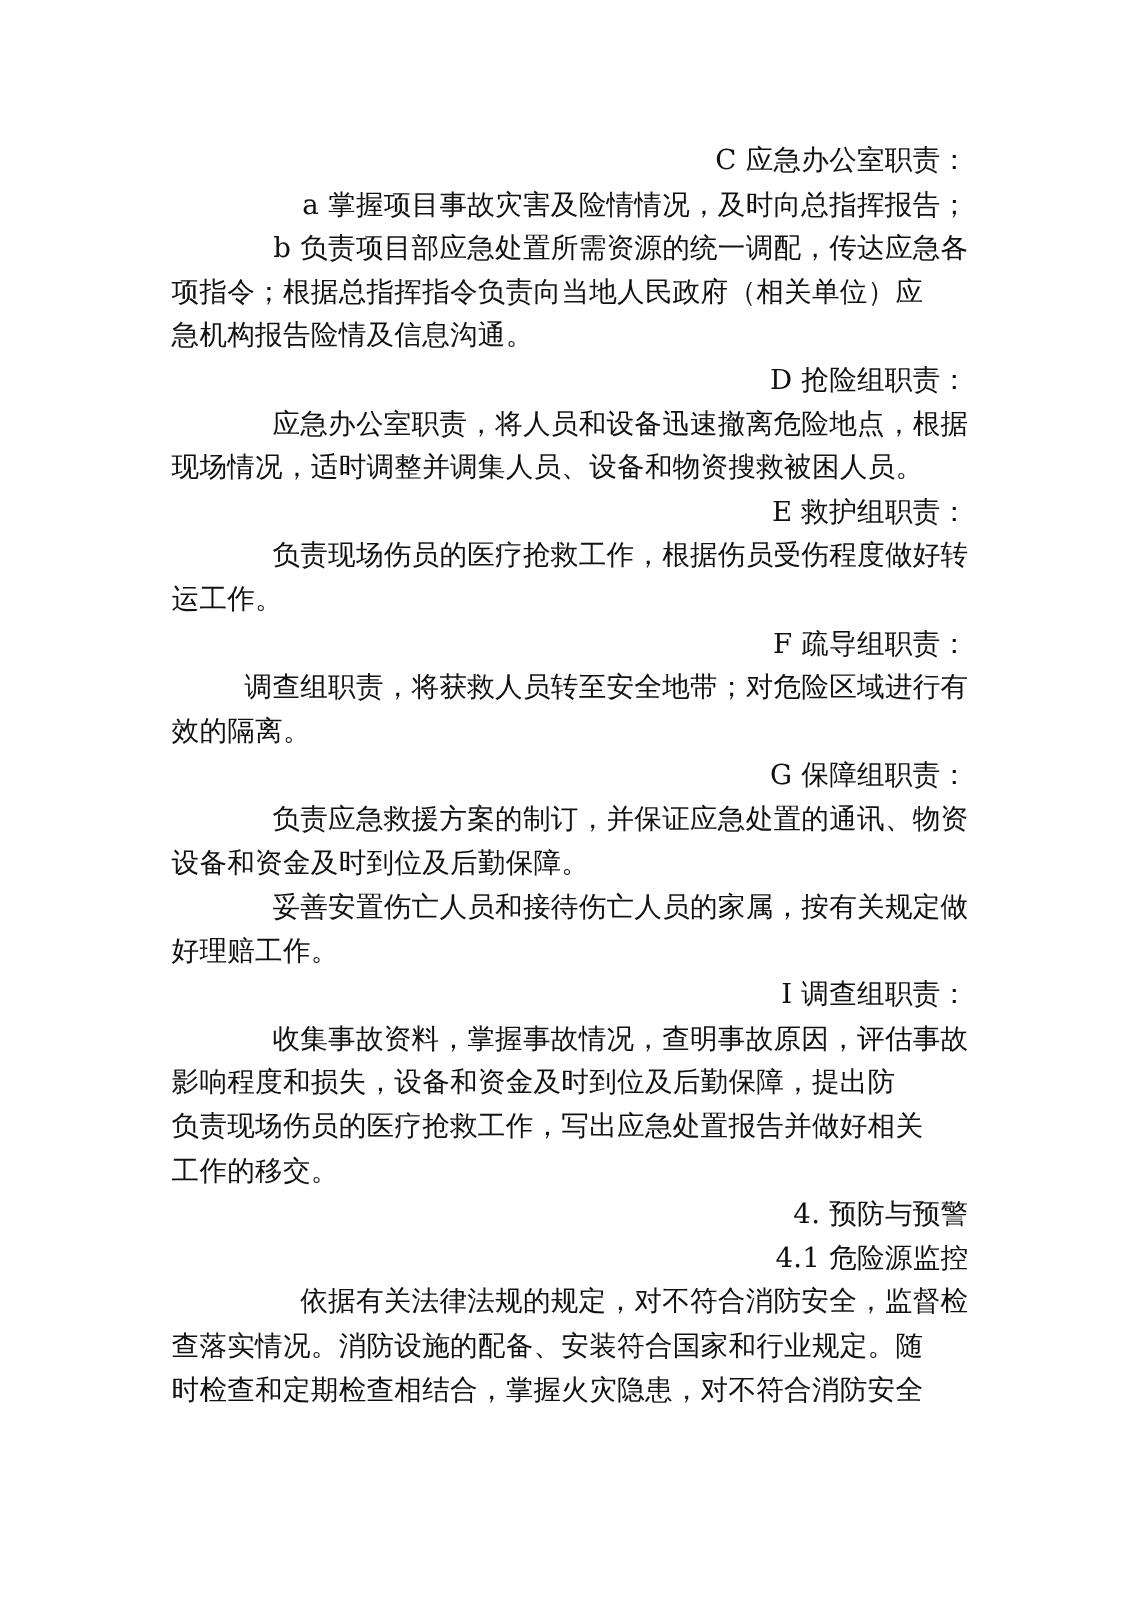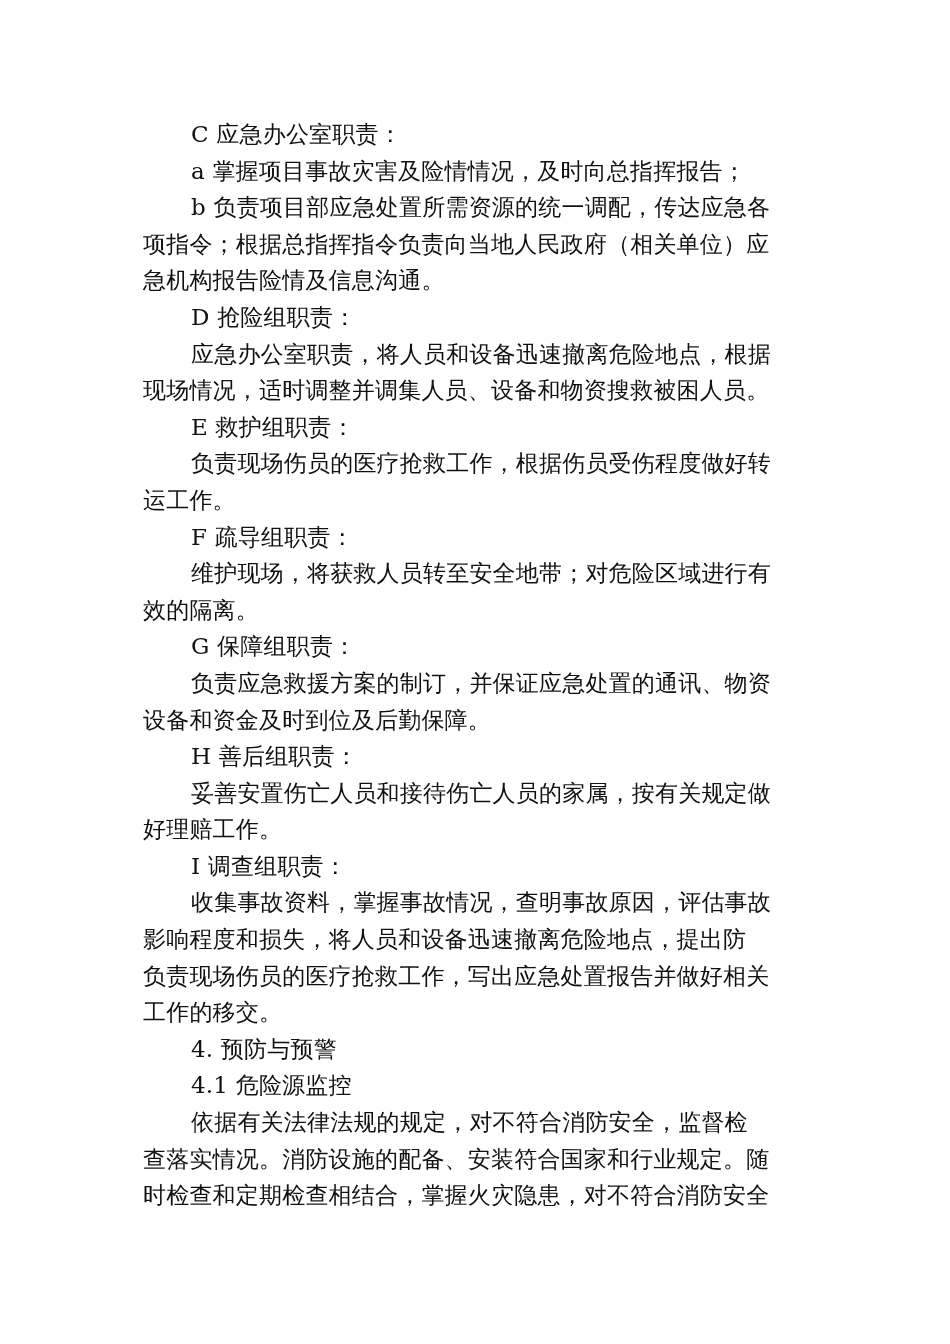--- a/index.html
+++ b/index.html
@@ -1,49 +1,48 @@
 <!DOCTYPE html>
 <html><head>
 <meta charset="utf-8">
 <style>
   html, body { margin:0; padding:0; background:#ffffff; }
   body { width:950px; height:1344px; position:relative; overflow:hidden;
          font-family:"DejaVu Serif", serif; color:#111; }
   .page { position:absolute; left:143px; top:116px; width:664px; }
   .line { height:36.6px; line-height:36.6px; font-size:23px; white-space:nowrap;
           letter-spacing:0.2px; }
-  .indent { padding-left:48px; }
+  .indent { padding-left:48px;text-align:right; }
 </style>
 </head>
 <body>
 
 <div class="page" id="page">
     <div class="line indent">C 应急办公室职责：</div>
     <div class="line indent">a 掌握项目事故灾害及险情情况，及时向总指挥报告；</div>
     <div class="line indent">b 负责项目部应急处置所需资源的统一调配，传达应急各</div>
     <div class="line">项指令；根据总指挥指令负责向当地人民政府（相关单位）应</div>
     <div class="line">急机构报告险情及信息沟通。</div>
     <div class="line indent">D 抢险组职责：</div>
     <div class="line indent">应急办公室职责，将人员和设备迅速撤离危险地点，根据</div>
     <div class="line">现场情况，适时调整并调集人员、设备和物资搜救被困人员。</div>
     <div class="line indent">E 救护组职责：</div>
     <div class="line indent">负责现场伤员的医疗抢救工作，根据伤员受伤程度做好转</div>
     <div class="line">运工作。</div>
     <div class="line indent">F 疏导组职责：</div>
-    <div class="line indent">维护现场，将获救人员转至安全地带；对危险区域进行有</div>
+    <div class="line indent">调查组职责，将获救人员转至安全地带；对危险区域进行有</div>
     <div class="line">效的隔离。</div>
     <div class="line indent">G 保障组职责：</div>
     <div class="line indent">负责应急救援方案的制订，并保证应急处置的通讯、物资</div>
     <div class="line">设备和资金及时到位及后勤保障。</div>
-    <div class="line indent">H 善后组职责：</div>
     <div class="line indent">妥善安置伤亡人员和接待伤亡人员的家属，按有关规定做</div>
     <div class="line">好理赔工作。</div>
     <div class="line indent">I 调查组职责：</div>
     <div class="line indent">收集事故资料，掌握事故情况，查明事故原因，评估事故</div>
-    <div class="line">影响程度和损失，将人员和设备迅速撤离危险地点，提出防</div>
+    <div class="line">影响程度和损失，设备和资金及时到位及后勤保障，提出防</div>
     <div class="line">负责现场伤员的医疗抢救工作，写出应急处置报告并做好相关</div>
     <div class="line">工作的移交。</div>
     <div class="line indent">4. 预防与预警</div>
     <div class="line indent">4.1 危险源监控</div>
     <div class="line indent">依据有关法律法规的规定，对不符合消防安全，监督检</div>
     <div class="line">查落实情况。消防设施的配备、安装符合国家和行业规定。随</div>
     <div class="line">时检查和定期检查相结合，掌握火灾隐患，对不符合消防安全</div>
   </div>
 
 </body></html>

